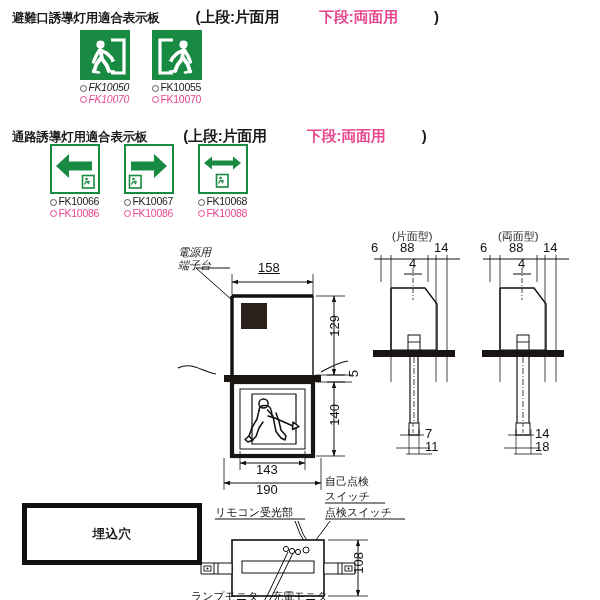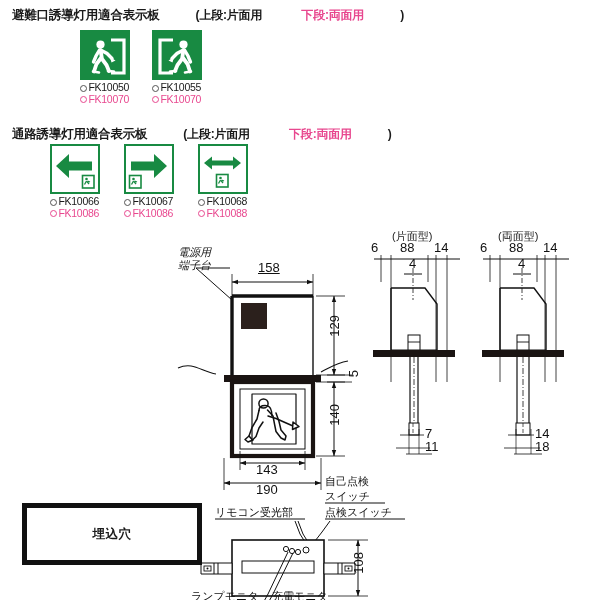--- a/index.html
+++ b/index.html
@@ -12,21 +12,21 @@
     overflow:hidden;
     -webkit-font-smoothing:antialiased;
   }
   .abs{position:absolute;}
 
   
   .sec-head{
     font-size:12.5px;font-weight:bold;letter-spacing:-0.2px;
     white-space:nowrap;line-height:1;
   }
-  .sec-head .sub{font-size:12px;font-weight:bold;padding-left:36px;}
+  .sec-head .sub{font-size:15px;font-weight:bold;padding-left:36px;}
   .sub-pink{color:#e8488f;}
 
   
   .plate-col{position:absolute;text-align:left;}
   .plate{
     width:50px;height:50px;box-sizing:border-box;position:relative;
     overflow:hidden;
   }
   .plate-exit{background:#188a42;border:1px solid #188a42;}
   .plate-arrow{background:#ffffff;border:2.5px solid #188a42;}
@@ -63,21 +63,21 @@
   #embed-box .eh-title{font-size:12.5px;font-weight:bold;letter-spacing:0.5px;}
   #embed-box .eh-val{font-size:21px;font-weight:bold;letter-spacing:0px;margin-top:1px;}
 </style>
 </head>
 <body>
 
 <div class="abs sec-head" style="left:12px;top:9px;">
   <span>避難口誘導灯用適合表示板</span><span class="sub">(上段:片面用 </span><span class="sub sub-pink">下段:両面用</span><span class="sub">)</span>
 </div>
 
-<div class="plate-col" style="left:80px;top:30px;">
+<div class="plate-col" style="left:80px;top:30px;font-style:italic;">
   <div class="plate plate-exit">
     <svg width="50" height="50" viewBox="0 0 50 50">
 
       <path d="M30 9 L43 9 L43 42 L30 42" fill="none" stroke="#ffffff" stroke-width="3.2"></path>
 
       <circle cx="19.5" cy="13.5" r="4.1" fill="#ffffff"></circle>
       <path d="M20.5 19.5 L26 22.5 L31 27.5" fill="none" stroke="#ffffff" stroke-width="3.4" stroke-linecap="round"></path>
       <path d="M18.5 19 L15 25 L12.5 31" fill="none" stroke="#ffffff" stroke-width="3.4" stroke-linecap="round"></path>
       <path d="M19.5 19 L21 28 L25.5 34 L28 40" fill="none" stroke="#ffffff" stroke-width="3.8" stroke-linecap="round"></path>
       <path d="M20 27 L15.5 33 L13 40.5" fill="none" stroke="#ffffff" stroke-width="3.8" stroke-linecap="round"></path>

